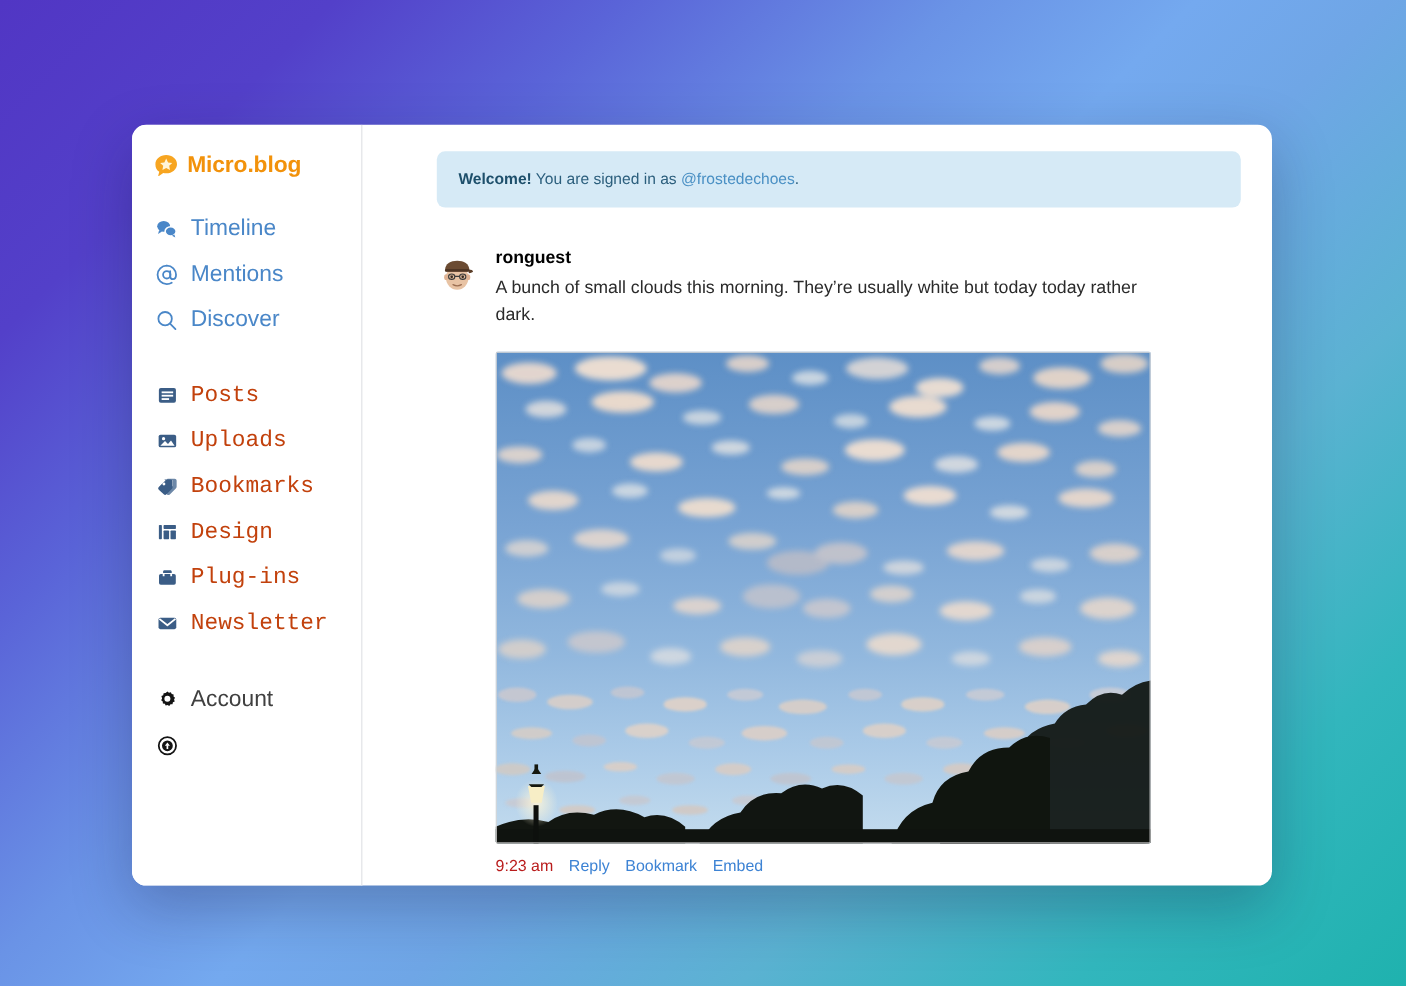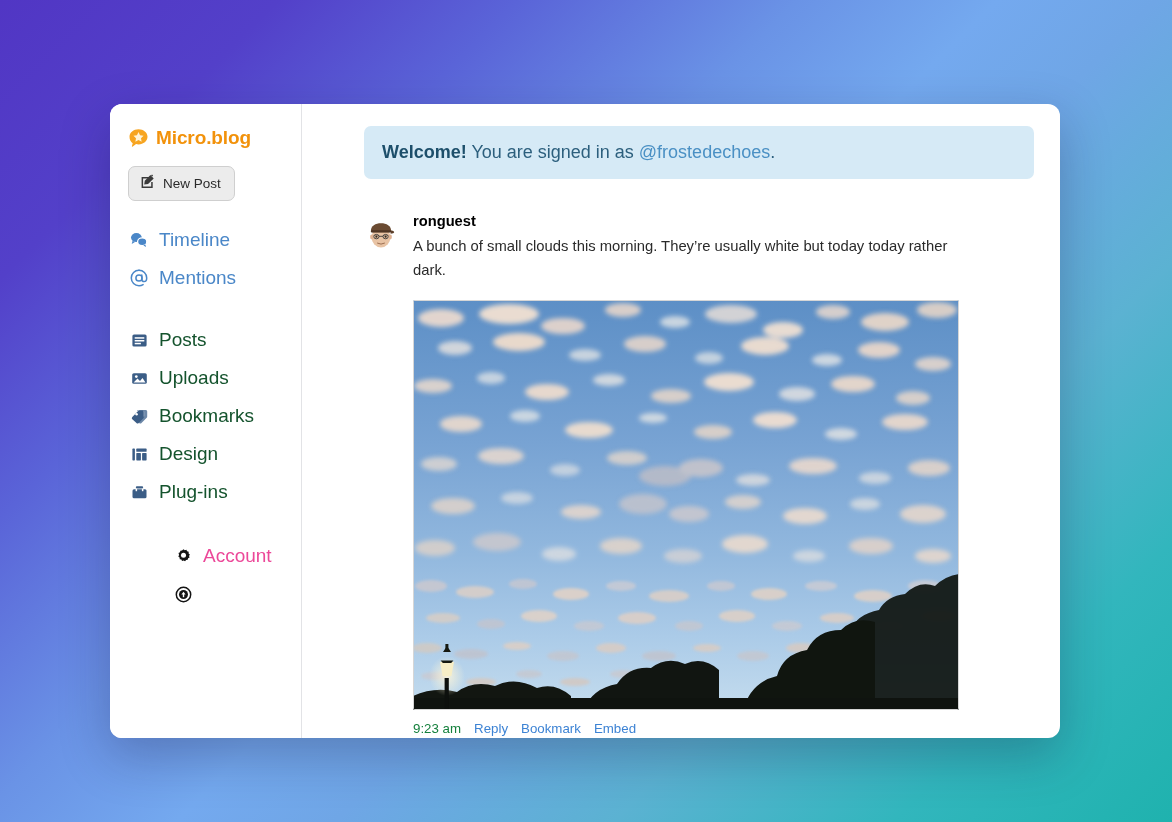--- a/index.html
+++ b/index.html
@@ -100,36 +100,36 @@
   }
   .navitem .ico {
     width: 18px;
     height: 18px;
     flex: 0 0 18px;
     display: flex;
     align-items: center;
     justify-content: center;
   }
   .g1 .navitem { color: #4a87c8; }
-  .g2 .navitem { color: #14532d; }
-  .g3 .navitem { color: #ec4899; margin-left: 44px; }
+  .g2 .navitem { color: #c2410c; font-family: Liberation Mono, monospace; }
+  .g3 .navitem { color: #404040; }
 
   
   .content {
     flex: 1 1 auto;
     padding: 22px 26px 0 30px;
     overflow: hidden;
     position: relative;
   }
 
   .banner {
     background: #d6eaf6;
     border-radius: 7px;
     padding: 15px 18px;
-    font-size: 18px;
+    font-size: 13px;
     color: #2c5f7d;
     line-height: 1.3;
   }
   .banner b { color: #1d4f6b; font-weight: bold; }
   .banner .handle { color: #4a90c4; }
 
   .post {
     display: flex;
     gap: 15px;
     margin-top: 33px;
@@ -165,52 +165,40 @@
     display: block;
     border: 0;
   }
   .meta {
     margin-top: 11px;
     display: flex;
     align-items: center;
     gap: 13px;
     font-size: 13.3px;
   }
-  .meta .time { color: #15803d; }
+  .meta .time { color: #b91c1c; }
   .meta .act { color: #3d83d4; cursor: pointer; text-decoration: none; }
 </style>
 </head>
 <body>
 
 <div class="window">
 
   <div class="sidebar">
 
     <div class="brand">
       <span class="brand-mark">
         <svg width="21" height="21" viewBox="0 0 21 21">
           <path d="M10.5 1.2c5 0 9 3.3 9 7.6 0 4.2-4 7.6-9 7.6-.85 0-1.67-.1-2.44-.28l-3.6 2.55c-.3.2-.67-.07-.58-.42l.83-3.06C2.6 13.8 1.5 11.6 1.5 8.8c0-4.3 4-7.6 9-7.6z" fill="#f7a521"></path>
           <path d="M10.5 4.1l1.55 3.24 3.5.46-2.56 2.4.66 3.48-3.15-1.73-3.15 1.73.66-3.48L5.45 7.8l3.5-.46z" fill="#fff4d8"></path>
         </svg>
       </span>
       <span class="brand-name">Micro.blog</span>
     </div>
 
-    <div class="newpost-wrap">
-      <div class="newpost">
-        <span class="ico">
-          <svg width="16" height="16" viewBox="0 0 16 16">
-            <path d="M1.6 4.2h7.3v1.5H3.1v8.1h8.1V9.2h1.5v6.1H1.6z" fill="#3a3a3a" transform="translate(0,-1.2)"></path>
-            <path d="M10.4 1.1l3.3 3.3-5.6 5.6-3.9.6.6-3.9z" fill="#3a3a3a"></path>
-            <path d="M12.0 0.4l1.1 1.1-1 1-1.1-1.1z" fill="#3a3a3a"></path>
-          </svg>
-        </span>
-        <span>New Post</span>
-      </div>
-    </div>
 
     <div class="navgroup g1">
       <div class="navitem">
         <span class="ico">
           <svg width="18" height="18" viewBox="0 0 18 18" fill="#4a87c8">
             <ellipse cx="6.4" cy="6.6" rx="5.4" ry="4.5"></ellipse>
             <path d="M2.6 9.8l-.9 3.1 3.3-1.9z"></path>
             <ellipse cx="12.2" cy="10.8" rx="4.6" ry="3.9" stroke="#fff" stroke-width="1.3"></ellipse>
             <path d="M15.3 13.4l.8 2.6-2.8-1.5z"></path>
           </svg>
@@ -220,20 +208,29 @@
       <div class="navitem">
         <span class="ico">
           <svg width="18" height="18" viewBox="0 0 18 18">
             <path d="M9 1.3A7.7 7.7 0 1 0 9 16.7c1.6 0 3-.4 4.1-1.1" fill="none" stroke="#4a87c8" stroke-width="1.5" stroke-linecap="round"></path>
             <path d="M9 1.3a7.7 7.7 0 0 1 7.7 7.7c0 2.2-1 3.6-2.6 3.6-1.5 0-2.3-1-2.3-2.7V6" fill="none" stroke="#4a87c8" stroke-width="1.5" stroke-linecap="round"></path>
             <circle cx="9" cy="9" r="3.1" fill="none" stroke="#4a87c8" stroke-width="1.5"></circle>
           </svg>
         </span>
         <span>Mentions</span>
       </div>
+      <div class="navitem">
+        <span class="ico">
+          <svg width="18" height="18" viewBox="0 0 18 18">
+            <circle cx="7.6" cy="7.6" r="5.6" fill="none" stroke="#4a87c8" stroke-width="1.5"></circle>
+            <line x1="11.7" y1="11.7" x2="16.2" y2="16.2" stroke="#4a87c8" stroke-width="1.5" stroke-linecap="round"></line>
+          </svg>
+        </span>
+        <span>Discover</span>
+      </div>
     </div>
 
     <div class="navgroup g2">
       <div class="navitem">
         <span class="ico">
           <svg width="17" height="17" viewBox="0 0 17 17">
             <rect x="1.4" y="2.4" width="14.2" height="12.2" rx="1.6" fill="#3b5d86"></rect>
             <rect x="3.7" y="5.2" width="9.6" height="1.5" fill="#fff"></rect>
             <rect x="3.7" y="8.0" width="9.6" height="1.5" fill="#fff"></rect>
             <rect x="3.7" y="10.8" width="6.2" height="1.5" fill="#fff"></rect>
@@ -275,20 +272,29 @@
       <div class="navitem">
         <span class="ico">
           <svg width="17" height="17" viewBox="0 0 17 17" fill="#3b5d86">
             <path d="M6.0 2.3h5.0c.6 0 1.1.5 1.1 1.1v1.0H4.9v-1.0c0-.6.5-1.1 1.1-1.1z"></path>
             <rect x="1.5" y="5.3" width="14.0" height="9.0" rx="1.5"></rect>
             <rect x="4.6" y="4.6" width="1.5" height="2.6" fill="#fff"></rect>
             <rect x="10.9" y="4.6" width="1.5" height="2.6" fill="#fff"></rect>
           </svg>
         </span>
         <span>Plug-ins</span>
+      </div>
+      <div class="navitem">
+        <span class="ico">
+          <svg width="17" height="17" viewBox="0 0 17 17">
+            <rect x="1.1" y="3.7" width="14.8" height="9.6" rx="1.5" fill="#3b5d86"></rect>
+            <path d="M1.8 4.7l6.7 5.3 6.7-5.3" fill="none" stroke="#fff" stroke-width="1.5" stroke-linejoin="round"></path>
+          </svg>
+        </span>
+        <span>Newsletter</span>
       </div>
     </div>
 
     <div class="navgroup g3">
       <div class="navitem">
         <span class="ico">
           <svg width="17" height="17" viewBox="0 0 17 17">
             <path d="M8.5 1.2l1.3 1.0 1.6-.35.7 1.5 1.6.4-.1 1.65 1.25 1.1-.8 1.45.55 1.55-1.5.7-.35 1.6-1.65.15-1.05 1.3-1.45-.8-1.55.55-.7-1.5-1.6-.35-.15-1.65-1.3-1.05.8-1.45L3.5 5.0l1.5-.7.35-1.6 1.65-.1z" fill="#141414"></path>
             <circle cx="8.5" cy="7.3" r="2.5" fill="#fff"></circle>
           </svg>

